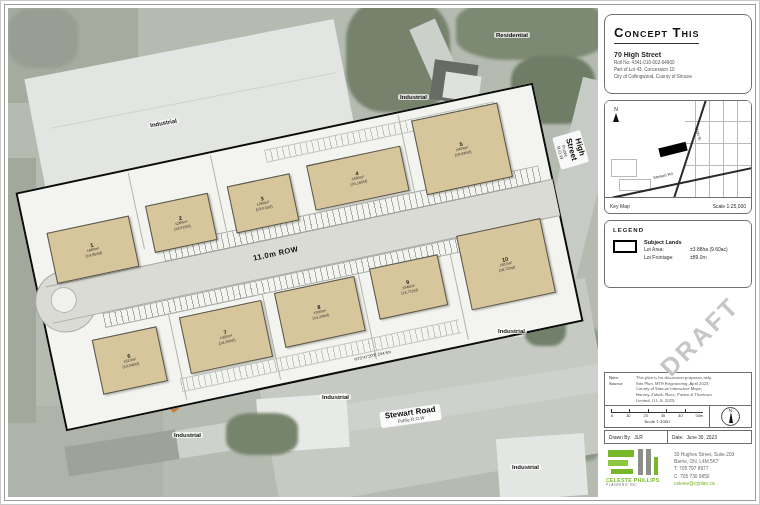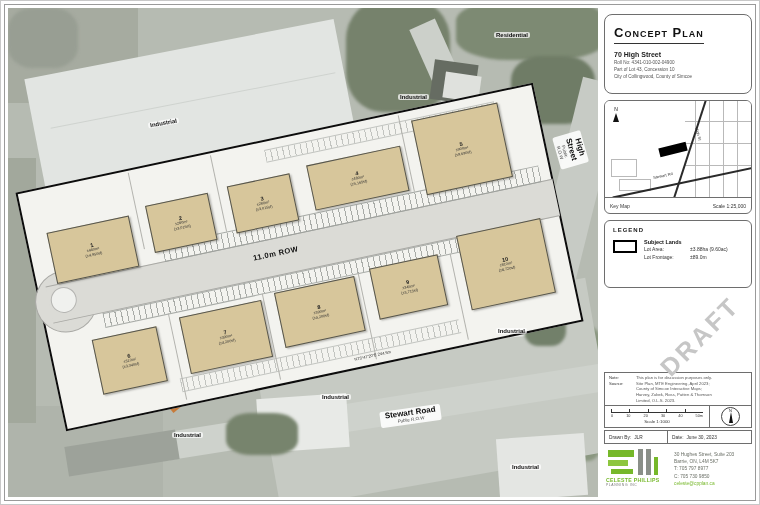--- a/index.html
+++ b/index.html
@@ -220,21 +220,21 @@
     <div class="rc-name">Stewart Road</div>
     <div class="rc-sub">Public R.O.W</div>
   </div>
   <div class="roadchip" style="left:572px;top:122px;transform:rotate(74deg);transform-origin:left top;">
     <div class="rc-name">High Street</div>
     <div class="rc-sub">Public R.O.W</div>
   </div>
 </div>
 
 <div class="panelbox" id="title-box">
-  <div id="plan-title">Concept Plan</div>
+  <div id="plan-title">Concept This</div>
   <div id="plan-address">70 High Street</div>
   <div class="title-meta">
     <div>Roll No: 4341-010-002-04900</div>
     <div>Part of Lot 43, Concession 10</div>
     <div>City of Collingwood, County of Simcoe</div>
   </div>
 </div>
 
 <div class="panelbox" id="keymap-box">
   <div id="keymap-map">

